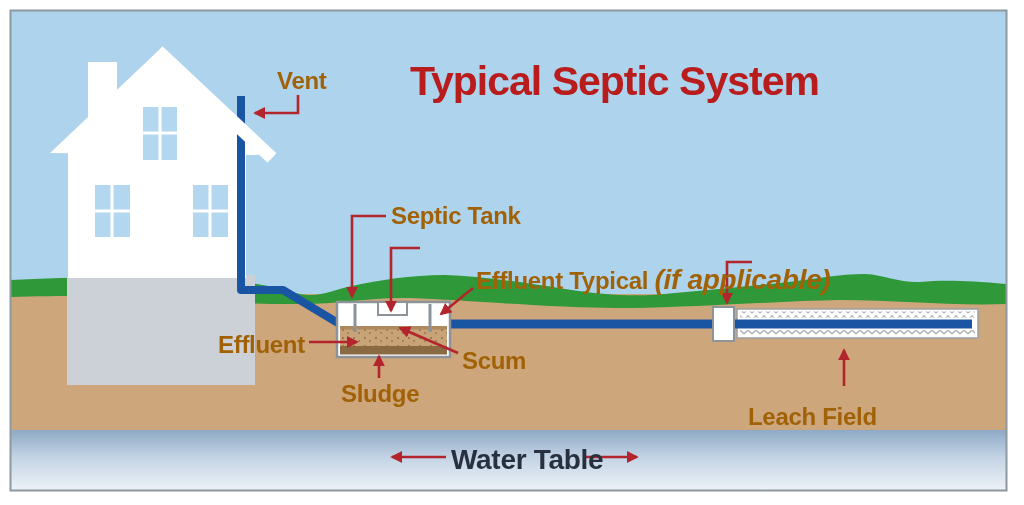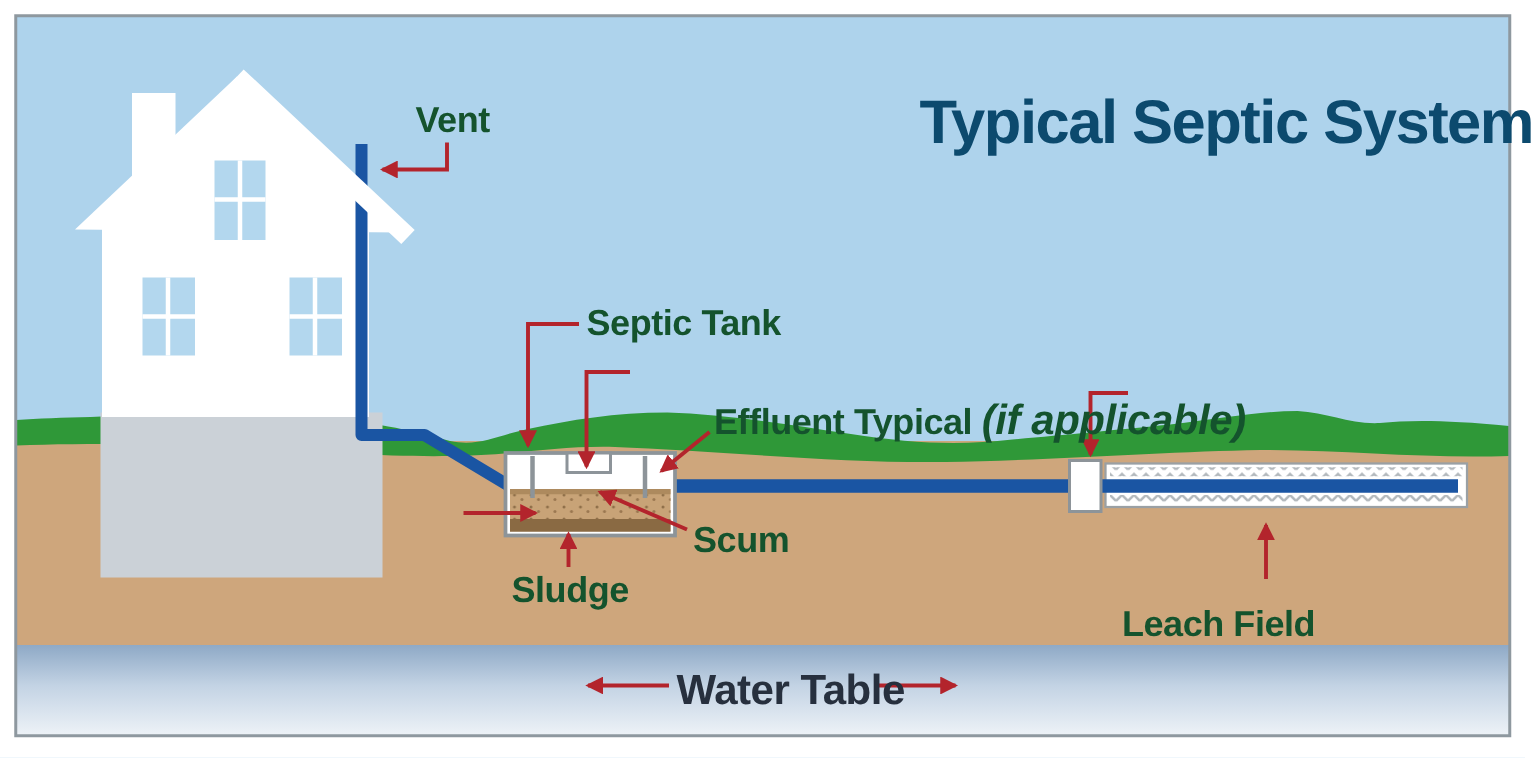--- a/index.html
+++ b/index.html
@@ -8,38 +8,38 @@
     width:1024px;height:505px;
     background:#ffffff;
     font-family:"Liberation Sans", sans-serif;
     overflow:hidden;
   }
   .scene{position:absolute;left:0;top:0;}
   .lbl{
     position:absolute;
     font-weight:700;
     font-size:24px;
-    color:#14532d;
+    color:#a16207;
     white-space:nowrap;
     line-height:1;
     letter-spacing:-0.3px;
   }
   .lbl .note{
     font-weight:600;
     font-style:italic;
     font-size:28px;
   }
   .title{
     position:absolute;
     left:410px;top:58px;width:612px;
-    text-align:right;
+    text-align:left;
     font-weight:700;
     font-size:41px;
     letter-spacing:-1px;
-    color:#0c4a6e;
+    color:#b91c1c;
     white-space:nowrap;
   }
   .water-lbl{
     font-size:28px;
     color:#27303e;
   }
 </style>
 </head>
 <body>
 
@@ -151,20 +151,21 @@
 
   <div class="lbl" style="left:391px;top:204px;">Septic Tank</div>
 
 
   <div class="lbl" style="left:476px;top:266px;">
     <span>Effluent Typical</span>
     <span class="note">(if applicable)</span>
   </div>
 
 
+  <div class="lbl" style="left:218px;top:333px;">Effluent</div>
 
   <div class="lbl" style="left:462px;top:349px;">Scum</div>
 
   <div class="lbl" style="left:341px;top:382px;">Sludge</div>
 
   <div class="lbl" style="left:748px;top:389px;margin-top:16px;">Leach Field</div>
 
   <div class="lbl water-lbl" style="left:451px;top:446px;">Water Table</div>
 
 </div>

